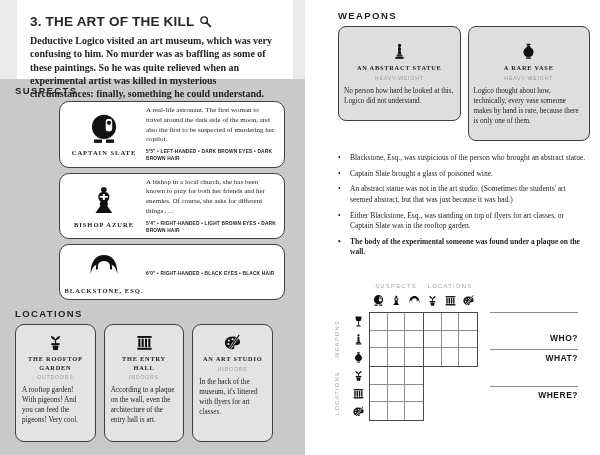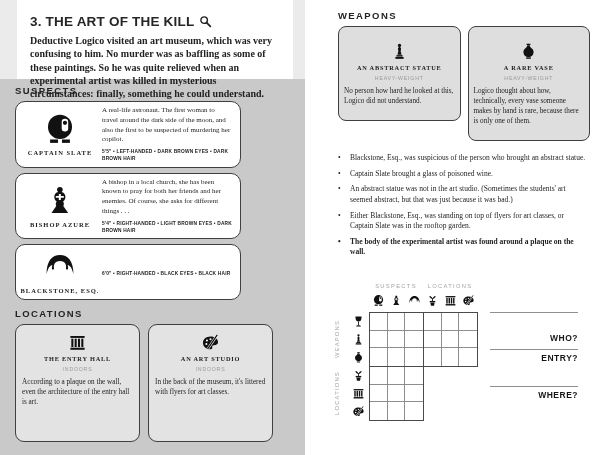--- a/index.html
+++ b/index.html
@@ -13,21 +13,21 @@
   .header-white { position:absolute; left:17px; top:0; width:276px; height:79px; background:#ffffff; padding:14px 12px 0 13px; }
   .title-row { display:flex; align-items:center; gap:5px; }
   h1 { font-family:"Liberation Sans", sans-serif; font-weight:bold; font-size:13.5px; letter-spacing:0.2px; color:#262626; white-space:nowrap; }
   .intro { margin-top:5px; font-size:10px; font-weight:bold; line-height:1.33; color:#222; }
 
   .content-left { position:absolute; left:0; top:79px; width:305px; bottom:0; padding:4px 15px 0 15px; }
   h2.section { font-family:"Liberation Sans", sans-serif; font-weight:bold; font-size:9.5px;
     letter-spacing:1.4px; color:#232323; margin:2px 0 5px 0; }
 
   .suspect-card { width:226px; background:#fff; border:1px solid #3f3f3f; border-radius:10px;
-    display:flex; align-items:center; padding:4px 8px 4px 4px; margin-bottom:5px; min-height:52px; }
+    display:flex; align-items:center; padding:4px 8px 4px 4px; margin-bottom:5px; min-height:52px;margin-left:44px; }
   .s-left { width:80px; flex-shrink:0; text-align:center; }
   .s-icon { height:36px; display:flex; align-items:center; justify-content:center; }
   .s-icon svg { height:34px; width:34px; }
   .bishop-glyph-big { font-family:"DejaVu Sans", sans-serif; font-size:36px; line-height:36px; color:#111; }
   .s-name { font-size:6.5px; font-weight:bold; letter-spacing:1px; margin-top:2px; line-height:1.25; }
   .s-right { flex:1; padding-left:2px; }
   .s-desc { font-size:7px; line-height:1.4; }
   .s-stats { font-family:"Liberation Sans", sans-serif; font-weight:bold; font-size:4.8px;
     letter-spacing:0.2px; margin-top:3px; line-height:1.5; color:#1a1a1a; }
 
@@ -192,20 +192,30 @@
         <div class="s-right">
           <div class="s-stats">6'0" • RIGHT-HANDED • BLACK EYES • BLACK HAIR</div>
         </div>
       </div>
 
       <h2 class="section" style="margin-top:8px">LOCATIONS</h2>
       <div class="loc-row">
         <div class="loc-card">
           <div class="card-icon">
               <svg>
+                <use href="#i-plant"></use>
+              </svg>
+            </div>
+          <div class="card-name">THE ROOFTOP GARDEN</div>
+          <div class="card-sub">OUTDOORS</div>
+          <div class="card-desc">A rooftop garden! With pigeons! And you can feed the pigeons! Very cool.</div>
+        </div>
+        <div class="loc-card">
+          <div class="card-icon">
+              <svg>
                 <use href="#i-hall"></use>
               </svg>
             </div>
           <div class="card-name">THE ENTRY HALL</div>
           <div class="card-sub">INDOORS</div>
           <div class="card-desc">According to a plaque on the wall, even the architecture of the entry hall is art.</div>
         </div>
         <div class="loc-card">
           <div class="card-icon">
               <svg>
@@ -258,21 +268,21 @@
         <div class="clue">
             <span class="bullet">•</span>
             <span>An abstract statue was not in the art studio. (Sometimes the students' art seemed abstract, but that was just because it was bad.)</span>
           </div>
         <div class="clue">
             <span class="bullet">•</span>
             <span>Either Blackstone, Esq., was standing on top of flyers for art classes, or Captain Slate was in the rooftop garden.</span>
           </div>
         <div class="clue bold">
             <span class="bullet">•</span>
-            <span>The body of the experimental artist was found around a plaque on the wall.</span>
+            <span>The body of the experimental someone was found under a plaque on the wall.</span>
           </div>
       </div>
     </div>
 
     <div class="grid-wrap">
       <div class="col-group" style="left:64px">SUSPECTS</div>
       <div class="col-group" style="left:118px">LOCATIONS</div>
 
       <div class="col-icon" style="left:64px">
           <svg>
@@ -367,18 +377,18 @@
           <div class="cell"></div>
           <div class="cell"></div>
         <div class="cell"></div>
           <div class="cell"></div>
           <div class="cell"></div>
       </div>
 
       <div class="ans-line" style="top:29px"></div>
       <div class="ans-label" style="top:50px">WHO?</div>
       <div class="ans-line" style="top:66px"></div>
-      <div class="ans-label" style="top:70px">ENTRY?</div>
+      <div class="ans-label" style="top:70px">WHAT?</div>
       <div class="ans-line" style="top:103px"></div>
       <div class="ans-label" style="top:107px">WHERE?</div>
     </div>
   </div>
 </div>
 
 </body></html>

